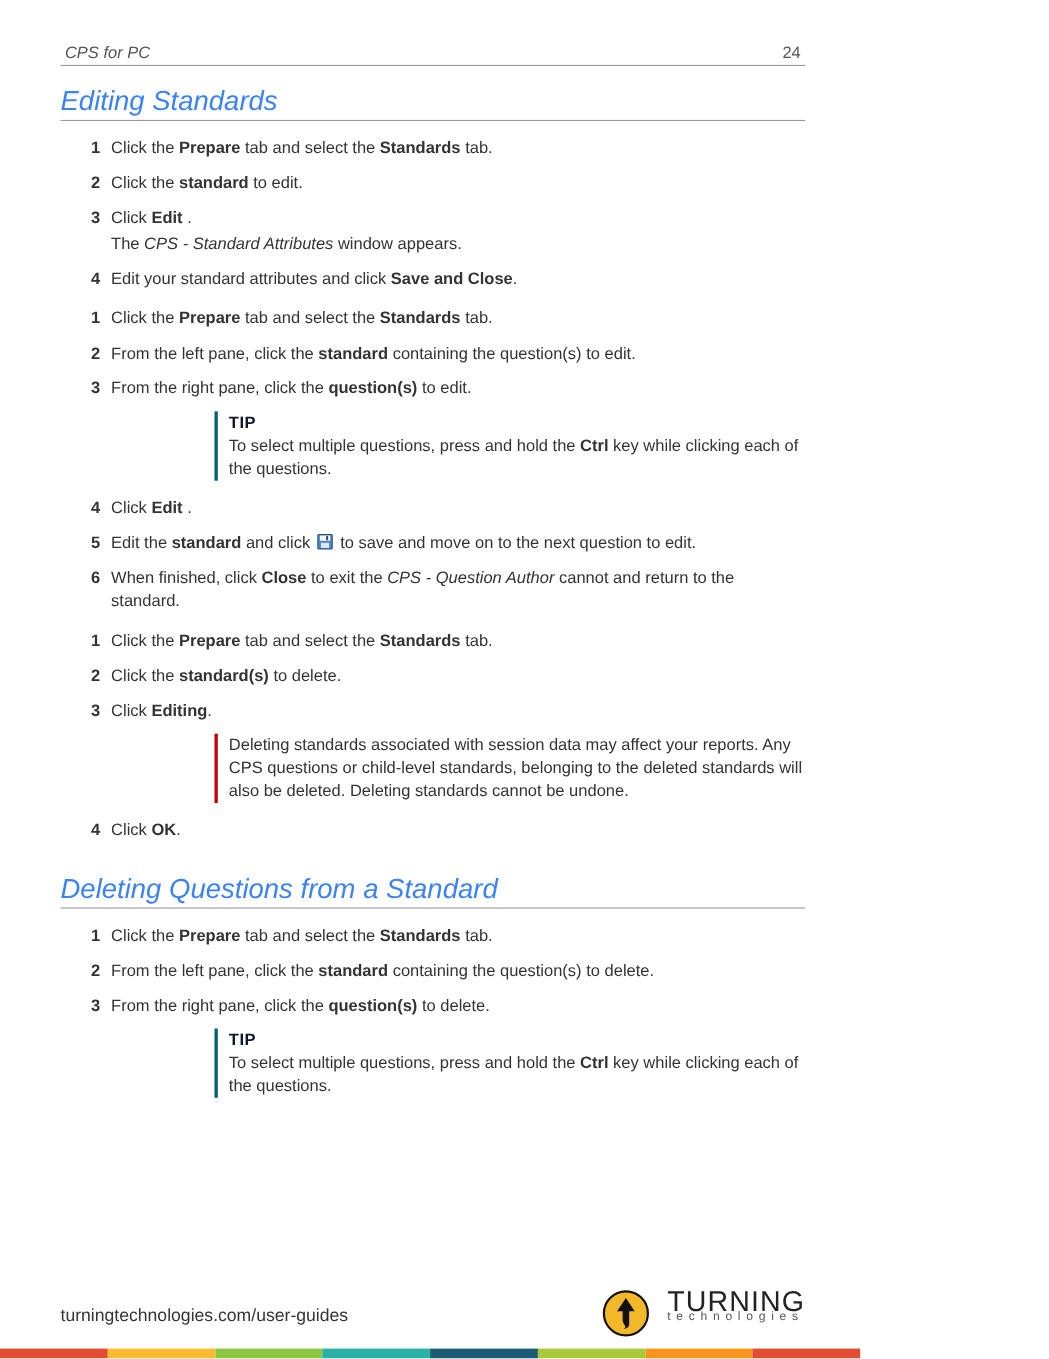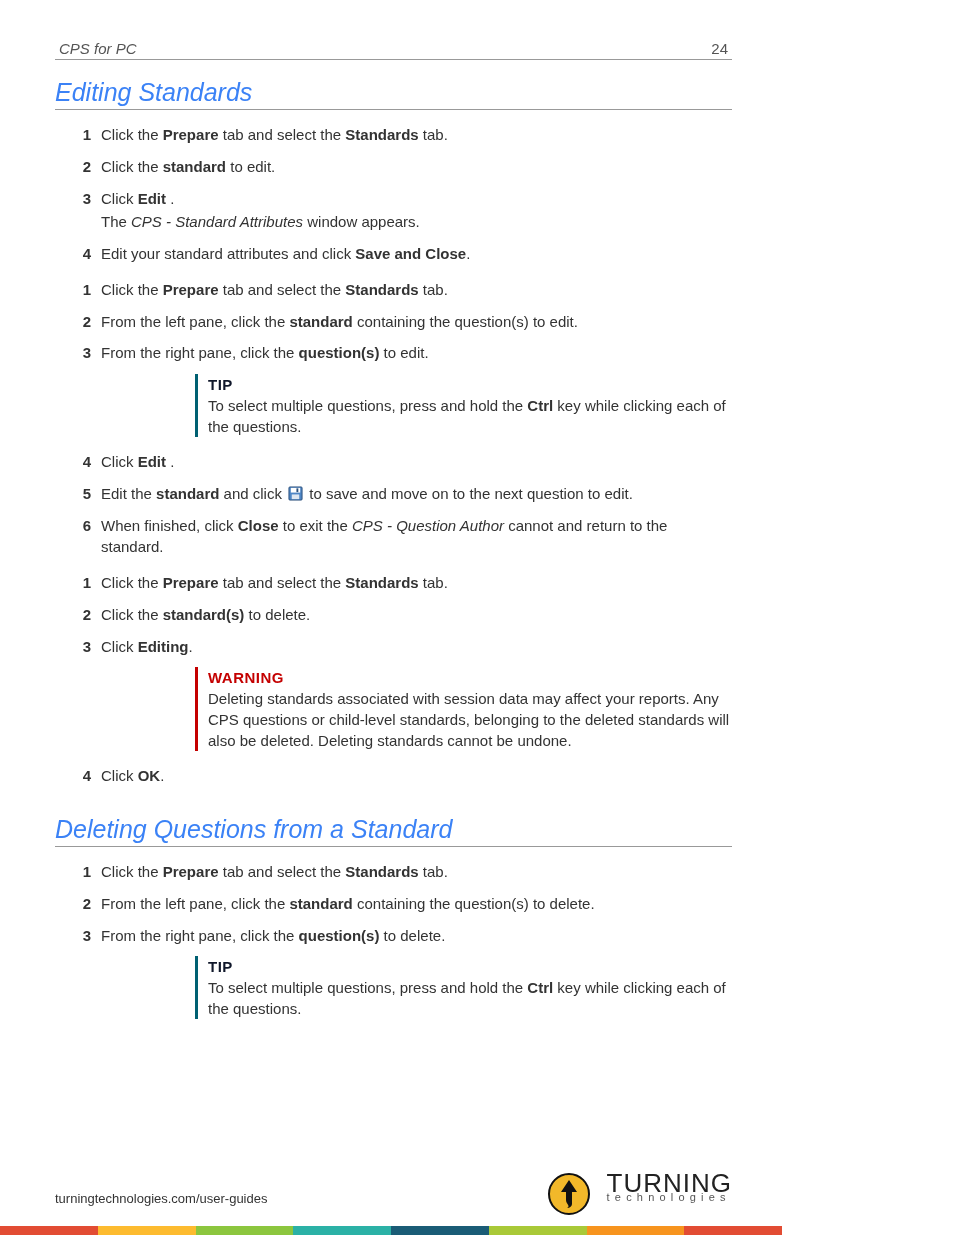--- a/index.html
+++ b/index.html
@@ -101,21 +101,21 @@
     bottom: 0;
     width: 100%;
   }
   .footer-row {
     display: flex;
     justify-content: space-between;
     align-items: flex-end;
     padding: 0 50px 10px 55px;
   }
   .footer-url {
-    font-size: 13px;
+    font-size: 16px;
     color: #333;
     padding-bottom: 10px;
   }
   .logo {
     display: flex;
     align-items: flex-start;
     gap: 16px;
   }
   .logo-text {
     font-family: "Trebuchet MS", "Segoe UI", Arial, sans-serif;
@@ -182,21 +182,20 @@
     <li><span>When finished, click </span><b>Close</b><span> to exit the </span><em class="win">CPS - Question Author</em><span> cannot and return to the standard.</span></li>
   </ol>
 
   <ol class="steps">
     <li><span>Click the </span><b>Prepare</b><span> tab and select the </span><b>Standards</b><span> tab.</span></li>
     <li><span>Click the </span><b>standard(s)</b><span> to delete.</span></li>
     <li><span>Click </span><b>Editing</b><span>.</span>
     </li>
   </ol>
   <div class="callout warning">
-    <span class="callout-label">WARNING</span>
     <span>Deleting standards associated with session data may affect your reports. Any CPS questions or child-level standards, belonging to the deleted standards will also be deleted. Deleting standards cannot be undone.</span>
   </div>
   <ol class="steps" style="counter-reset: step 3;">
     <li><span>Click </span><b>OK</b><span>.</span></li>
   </ol>
 
   <h2 class="section">Deleting Questions from a Standard</h2>
   <ol class="steps">
     <li><span>Click the </span><b>Prepare</b><span> tab and select the </span><b>Standards</b><span> tab.</span></li>
     <li><span>From the left pane, click the </span><b>standard</b><span> containing the question(s) to delete.</span></li>

